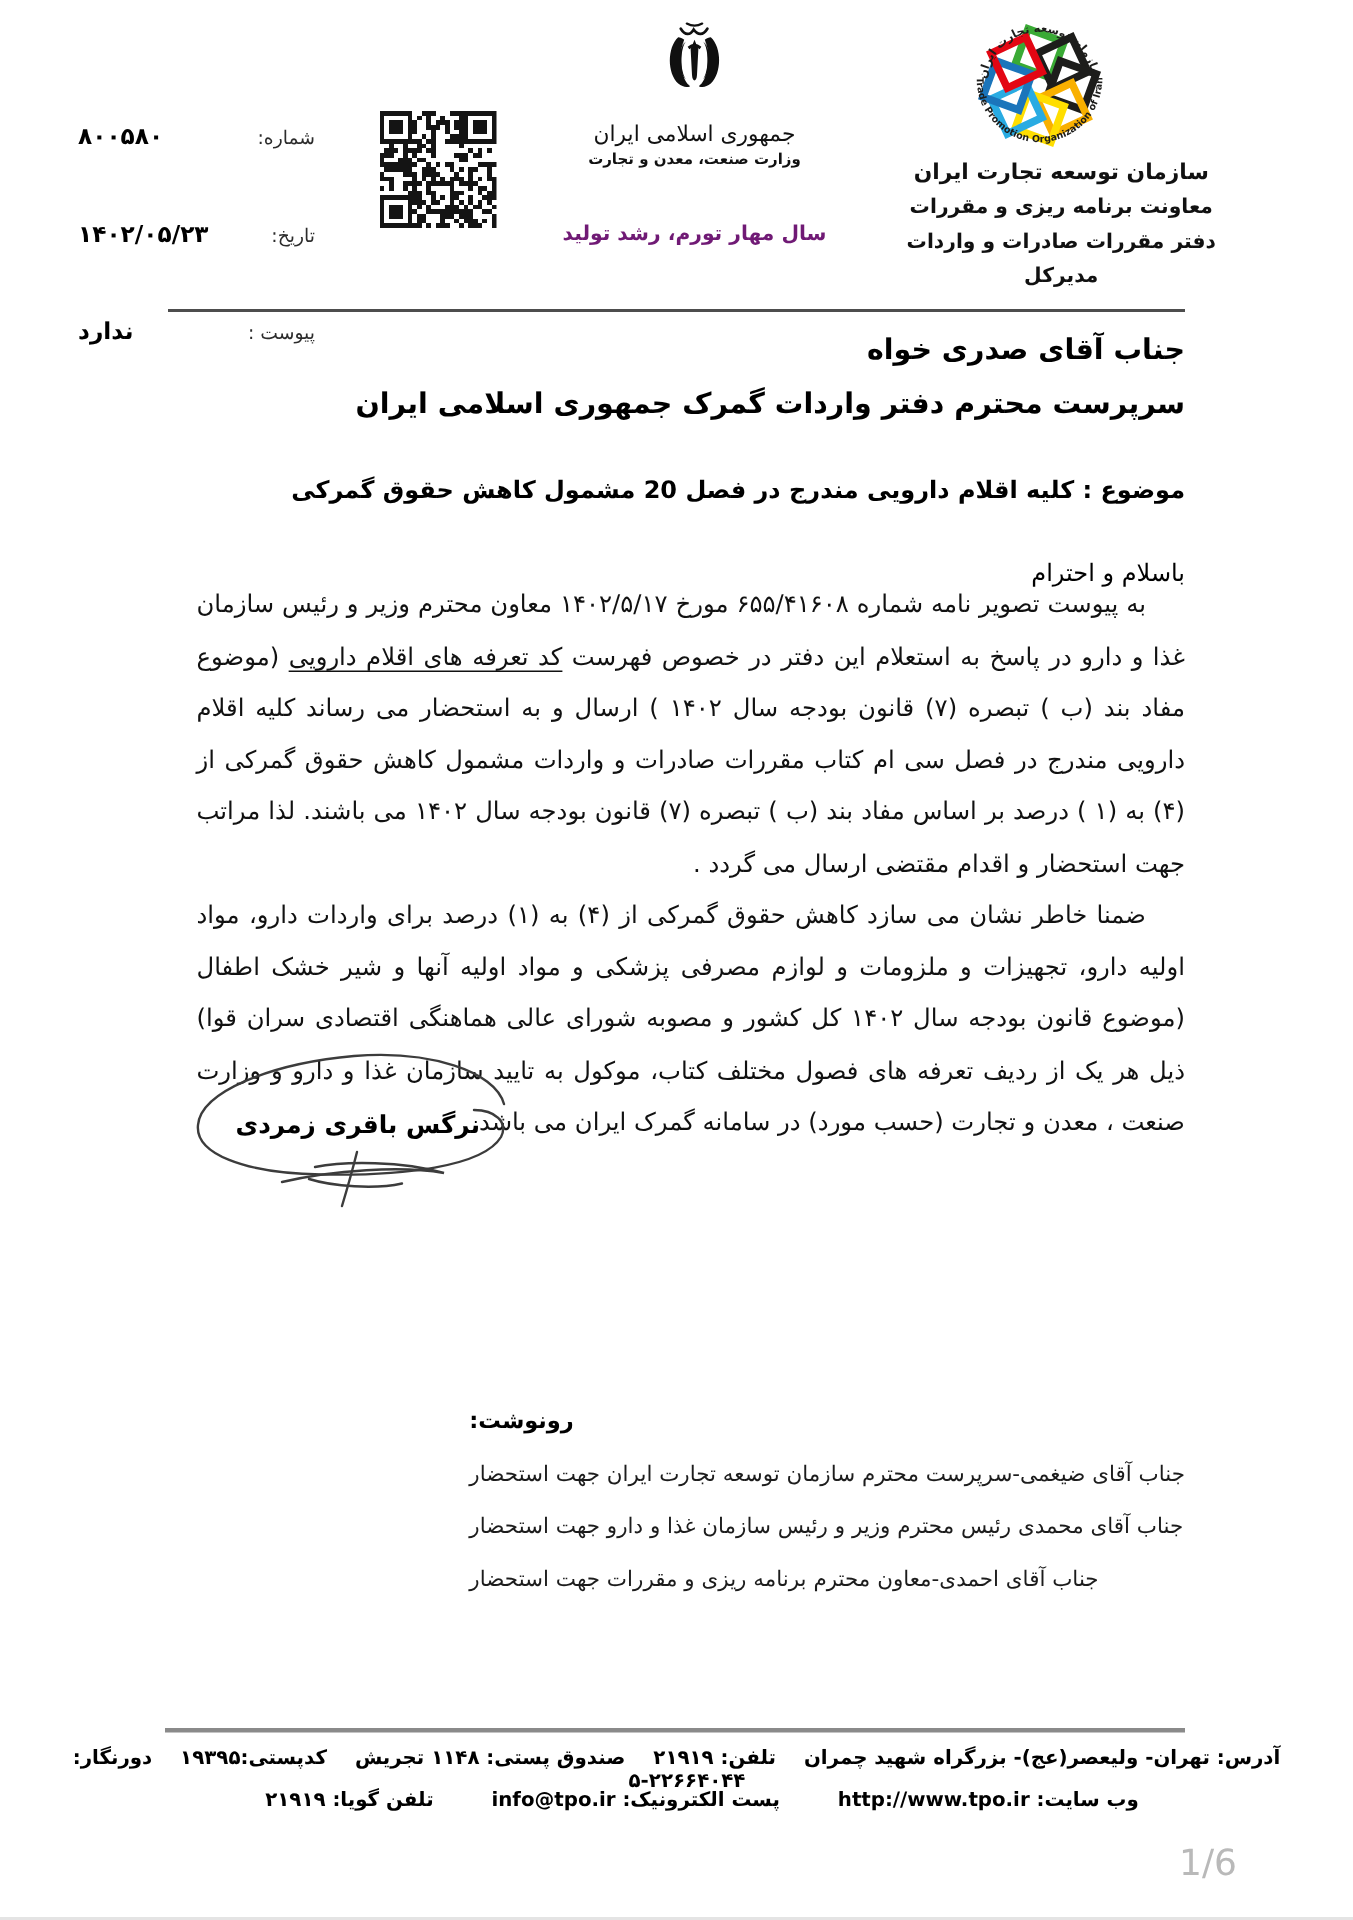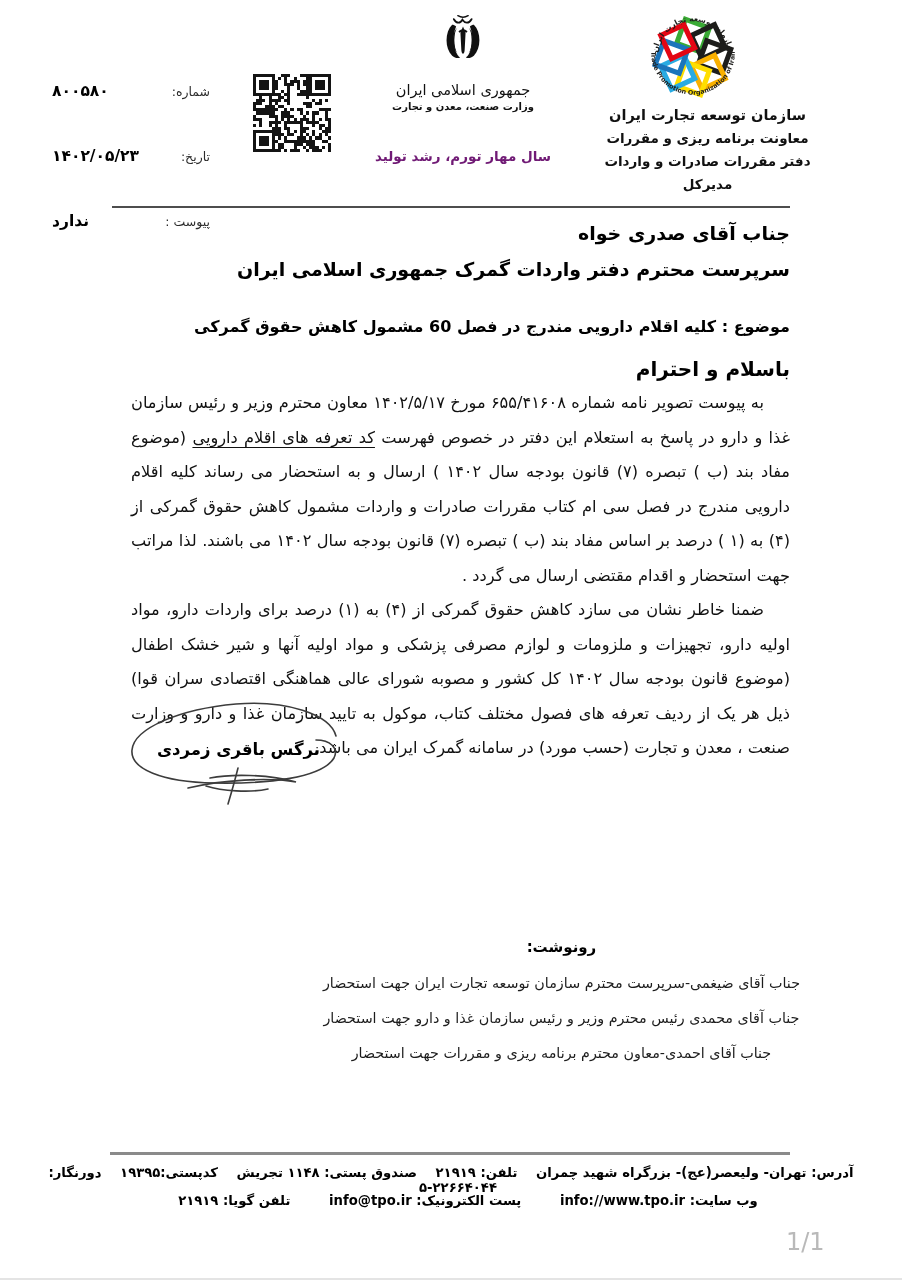--- a/index.html
+++ b/index.html
@@ -28,30 +28,30 @@
   .org-block { position:absolute; top:104px; left:565px; width:285px; text-align:center; direction:rtl; }
   .org-line { font-size:14.5px; font-weight:bold; color:#111; line-height:23px; }
   .org-line.small { font-size:13.5px; }
   
   .top-rule { position:absolute; top:206px; left:112px; width:678px; height:2px; background:#4d4d4d; }
   .footer-rule { position:absolute; top:1152px; left:110px; width:680px; height:3px; background:#8a8a8a; }
   
   .recipient-name { position:absolute; top:222px; right:112px; font-size:19px; font-weight:bold; color:#000; }
   .recipient-title { position:absolute; top:258px; right:112px; font-size:19px; font-weight:bold; color:#000; }
   .subject { position:absolute; top:317px; right:112px; font-size:16px; font-weight:bold; color:#000; }
-  .salutation { position:absolute; top:357px; right:112px; font-size:20px; font-weight:bold; color:#000; }
+  .salutation { position:absolute; top:372px; right:112px; font-size:16px; font-weight:normal; color:#000; }
   .body-text { position:absolute; top:386px; right:112px; left:108px; direction:rtl; text-align:justify; font-size:16.2px; line-height:34.5px; color:#111; }
   .body-text p { text-indent:26px;margin-left:23px; }
   .u { text-decoration:underline; text-underline-offset:4px; }
   
   .signature { position:absolute; top:692px; left:118px; width:236px; height:118px; }
   .signature svg { position:absolute; inset:0; }
   .signer-name { position:absolute; top:48px; left:28px; width:185px; text-align:center; font-size:16.5px; font-weight:bold; color:#000; }
   
-  .cc { position:absolute; top:938px; right:102px; direction:rtl; text-align:center; }
+  .cc { position:absolute; top:938px; right:112px; direction:rtl; text-align:left; }
   .cc-label { font-size:15px; font-weight:bold; color:#000; margin-bottom:10px; }
   .cc-item { font-size:14.3px; color:#1c1c1c; line-height:35px; }
   
   .footer1 { position:absolute; top:1165px; left:40px; right:40px; text-align:center; direction:rtl; font-size:13.2px; font-weight:bold; color:#000; }
   .footer1 span { margin-left:14px; }
   .footer2 { position:absolute; top:1193px; left:40px; right:40px; text-align:center; direction:rtl; font-size:13.2px; font-weight:bold; color:#000; }
   .footer2 span { margin-left:34px; }
   .page-num { position:absolute; top:1228px; left:786px; direction:ltr; font-size:24px; color:#b9b9b9; font-weight:400; }
 </style>
 </head>
@@ -464,21 +464,21 @@
     <div class="org-line">سازمان توسعه تجارت ایران</div>
     <div class="org-line small">معاونت برنامه ریزی و مقررات</div>
     <div class="org-line small">دفتر مقررات صادرات و واردات</div>
     <div class="org-line small">مدیرکل</div>
   </div>
 
   <div class="top-rule"></div>
 
   <div class="recipient-name">جناب آقای صدری خواه</div>
   <div class="recipient-title">سرپرست محترم دفتر واردات گمرک جمهوری اسلامی ایران</div>
-  <div class="subject">موضوع : کلیه اقلام دارویی مندرج در فصل 60 مشمول کاهش حقوق گمرکی</div>
+  <div class="subject">موضوع : کلیه اقلام دارویی مندرج در فصل 20 مشمول کاهش حقوق گمرکی</div>
   <div class="salutation">باسلام و احترام</div>
 
   <div class="body-text">
     <p><span>به پیوست تصویر نامه شماره ۶۵۵/۴۱۶۰۸ مورخ ۱۴۰۲/۵/۱۷ معاون محترم وزیر و رئیس سازمان غذا و دارو در پاسخ  به استعلام این دفتر در خصوص فهرست </span><span class="u">کد تعرفه های اقلام دارویی</span><span> (موضوع مفاد بند (ب ) تبصره (۷) قانون بودجه سال ۱۴۰۲ ) ارسال و به استحضار می رساند کلیه اقلام  دارویی مندرج در فصل سی ام کتاب مقررات صادرات و واردات مشمول کاهش حقوق گمرکی از (۴) به (۱ ) درصد بر اساس مفاد بند (ب ) تبصره (۷) قانون بودجه سال ۱۴۰۲ می باشند. لذا مراتب جهت استحضار و اقدام مقتضی ارسال می گردد .</span></p>
     <p>ضمنا خاطر نشان می سازد کاهش حقوق گمرکی از (۴) به (۱) درصد برای واردات دارو، مواد اولیه دارو، تجهیزات و ملزومات و لوازم مصرفی پزشکی و مواد اولیه آنها و شیر خشک اطفال (موضوع قانون بودجه سال ۱۴۰۲ کل کشور و مصوبه شورای عالی هماهنگی اقتصادی سران قوا) ذیل هر یک از ردیف تعرفه های فصول مختلف کتاب، موکول به تایید سازمان غذا و دارو و وزارت صنعت ، معدن و تجارت (حسب مورد) در سامانه گمرک ایران می باشد.</p>
   </div>
 
   <div class="signature">
     <svg viewBox="0 0 236 118" aria-hidden="true">
       <g fill="none" stroke="#3c3c3c" stroke-width="1.6" stroke-linecap="round">
@@ -500,20 +500,20 @@
 
   <div class="footer-rule"></div>
   <div class="footer1">
     <span>آدرس: تهران- ولیعصر(عج)- بزرگراه شهید چمران</span>
     <span>تلفن: ۲۱۹۱۹</span>
     <span>صندوق پستی: ۱۱۴۸ تجریش</span>
     <span>کدپستی:۱۹۳۹۵</span>
     <span>دورنگار: ۲۲۶۶۴۰۴۴-۵</span>
   </div>
   <div class="footer2">
-    <span>وب سایت: info://www.tpo.ir</span>
+    <span>وب سایت: http://www.tpo.ir</span>
     <span>پست الکترونیک: info@tpo.ir</span>
     <span>تلفن گویا: ۲۱۹۱۹</span>
   </div>
 
-  <div class="page-num">1/1</div>
+  <div class="page-num">1/6</div>
 
 </div>
 
 </body></html>

